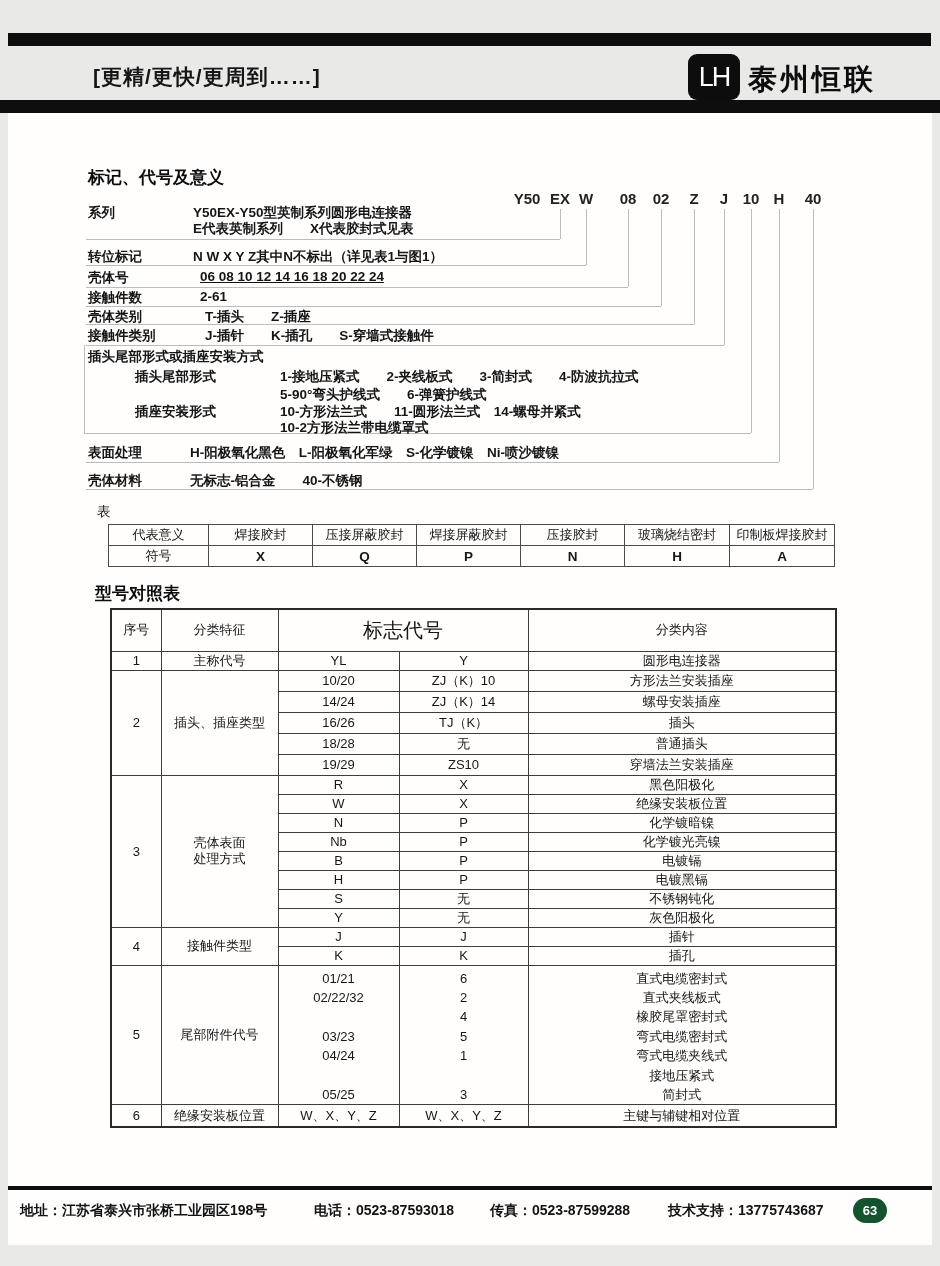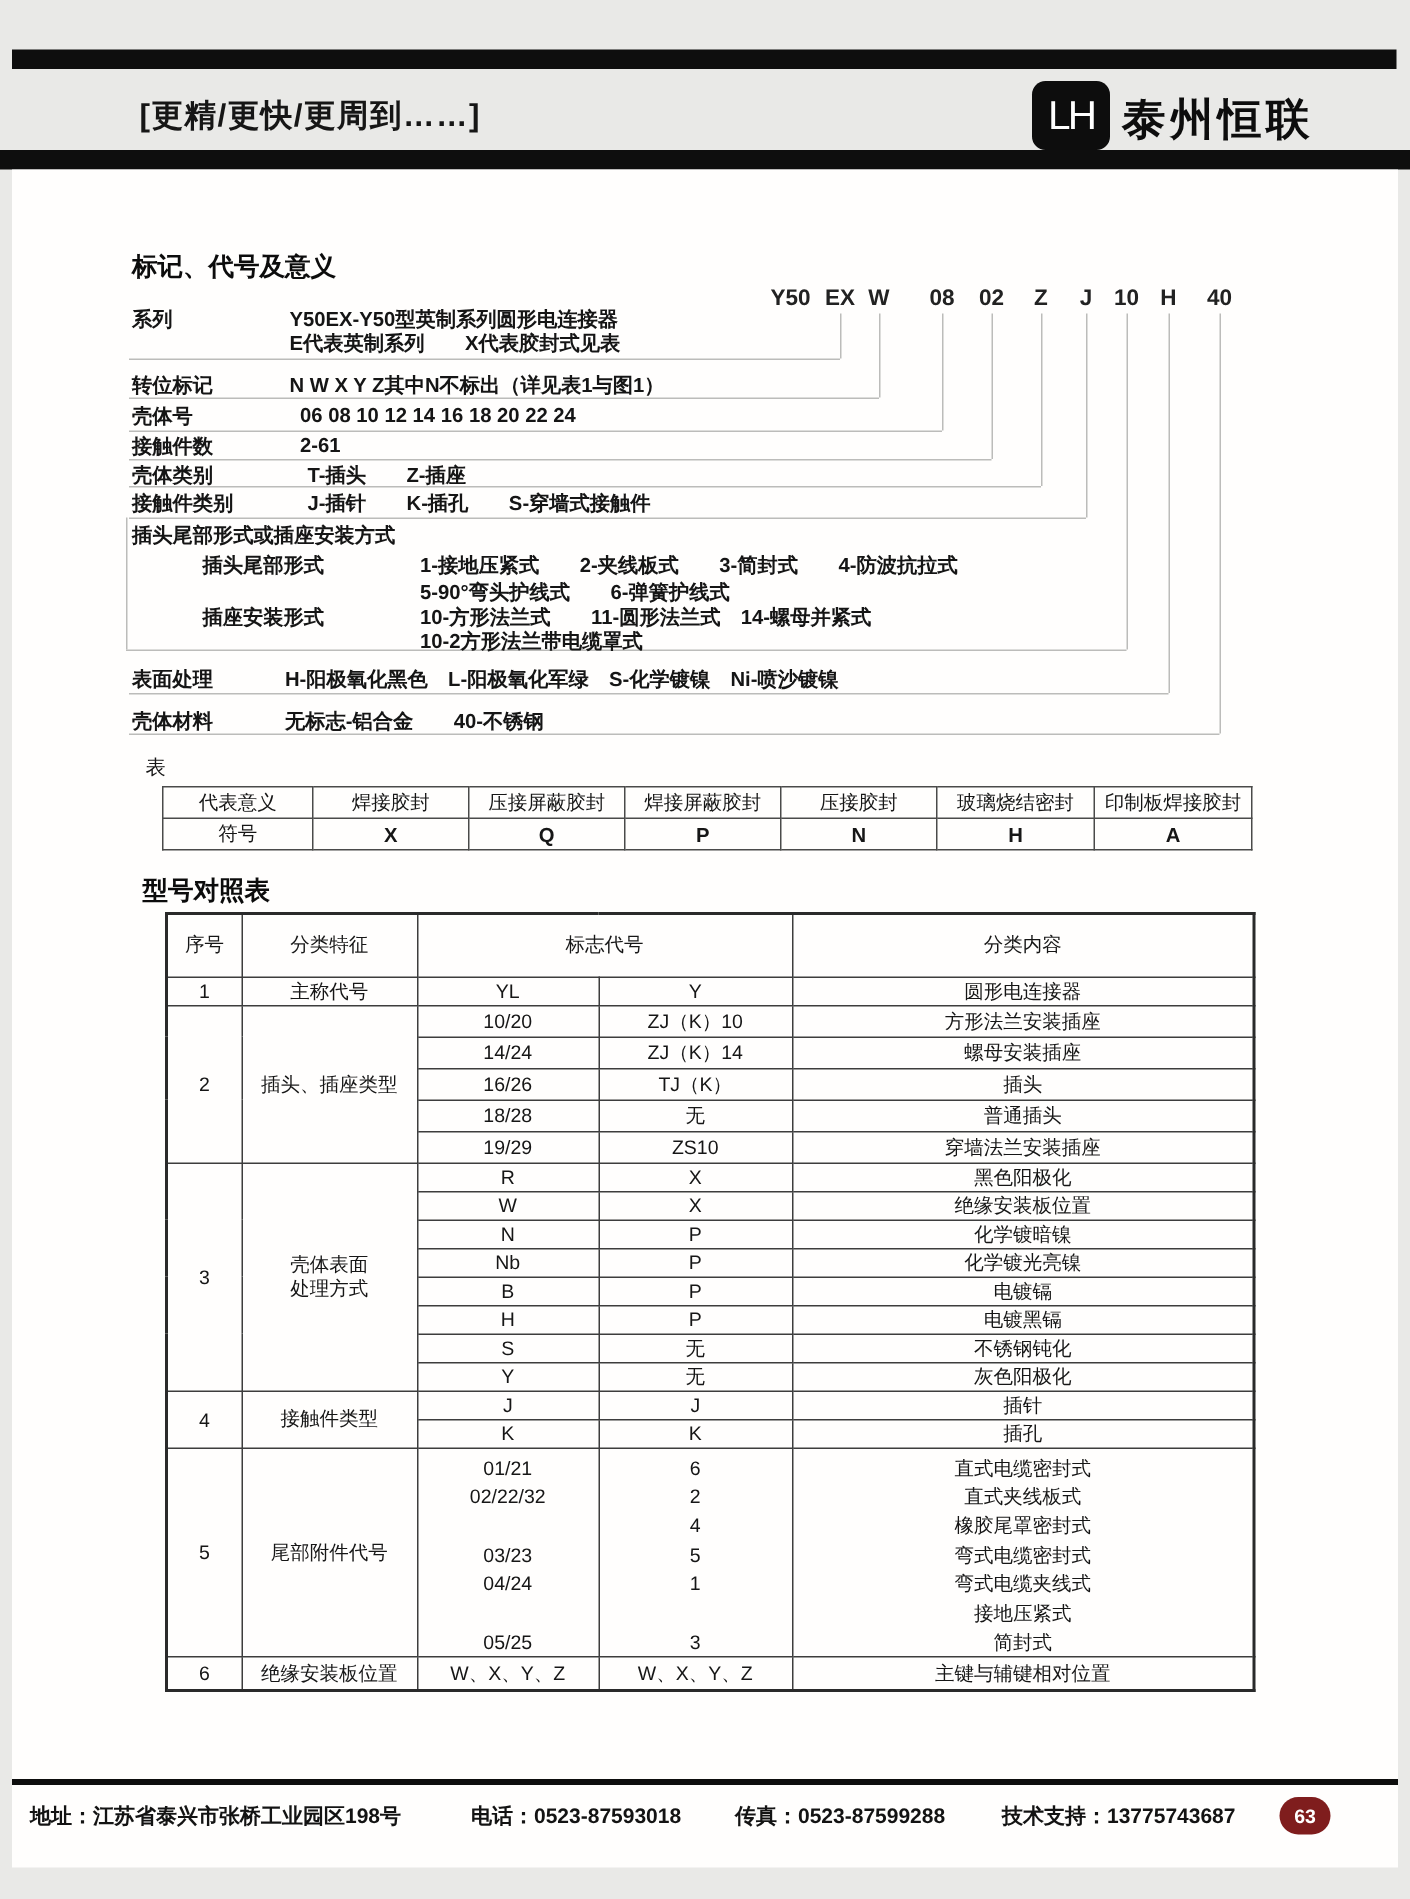--- a/index.html
+++ b/index.html
@@ -18,26 +18,26 @@
   .mlabel,.mtext{position:absolute;font-size:13.5px;font-weight:bold;color:#151515;white-space:nowrap;}
   .hl{position:absolute;height:1px;background:#bcbcba;}
   .vl{position:absolute;width:1px;background:#bcbcba;}
   
   .seal{position:absolute;left:108px;top:524px;width:726px;border-collapse:collapse;table-layout:fixed;font-size:13px;color:#161616;}
   .seal td{border:1px solid #4a4a4a;text-align:center;height:20px;padding:0;}
   .seal .sym{font-weight:bold;font-size:13.5px;}
   
   .model{position:absolute;left:110px;top:608px;width:725px;border:2px solid #2a2a2a;border-collapse:collapse;table-layout:fixed;font-size:13px;color:#161616;}
   .model td{border:1px solid #3d3d3d;text-align:center;vertical-align:middle;padding:0;overflow:hidden;}
-  .model td.big{font-size:13px;margin-top:48px;}
+  .model td.big{font-size:20px;margin-top:48px;}
   .model td.two{white-space:pre-line;line-height:16px;}
   .model td.ml{white-space:pre-line;vertical-align:top;line-height:19.4px;padding-top:3px;}
   
   .foot-item{position:absolute;top:1202px;font-size:14px;font-weight:bold;color:#131313;white-space:nowrap;}
-  .page-badge{position:absolute;left:853px;top:1198px;width:34px;height:25px;background:#7f1d1d;border-radius:13px;
+  .page-badge{position:absolute;left:853px;top:1198px;width:34px;height:25px;background:#14532d;border-radius:13px;
               color:#fff;font-size:13px;font-weight:bold;text-align:center;line-height:25px;}
 </style>
 </head>
 <body>
 
 <div id="page">
 
   <div class="bar" style="left:8px;top:33px;width:923px;height:13px;"></div>
   <div class="slogan">[更精/更快/更周到……]</div>
   <div class="logo-box">LH</div>
@@ -81,21 +81,21 @@
   <i class="hl" style="left:86px;top:489px;width:727px;"></i>
 
   <span class="mlabel" style="left:88px;top:204px;">系列</span>
   <span class="mtext" style="left:193px;top:204px;">Y50EX-Y50型英制系列圆形电连接器</span>
   <span class="mtext" style="left:193px;top:220px;">E代表英制系列　　X代表胶封式见表</span>
 
   <span class="mlabel" style="left:88px;top:248px;">转位标记</span>
   <span class="mtext" style="left:193px;top:248px;">N W X Y Z其中N不标出（详见表1与图1）</span>
 
   <span class="mlabel" style="left:88px;top:269px;">壳体号</span>
-  <span class="mtext" style="left:200px;top:269px;">06 08 10 12 14 16 18 20 22 24</span>
+  <span class="mtext" style="left:200px;top:269px;text-decoration:underline;">06 08 10 12 14 16 18 20 22 24</span>
 
   <span class="mlabel" style="left:88px;top:289px;">接触件数</span>
   <span class="mtext" style="left:200px;top:289px;">2-61</span>
 
   <span class="mlabel" style="left:88px;top:308px;">壳体类别</span>
   <span class="mtext" style="left:205px;top:308px;">T-插头　　Z-插座</span>
 
   <span class="mlabel" style="left:88px;top:327px;">接触件类别</span>
   <span class="mtext" style="left:205px;top:327px;">J-插针　　K-插孔　　S-穿墙式接触件</span>
 

